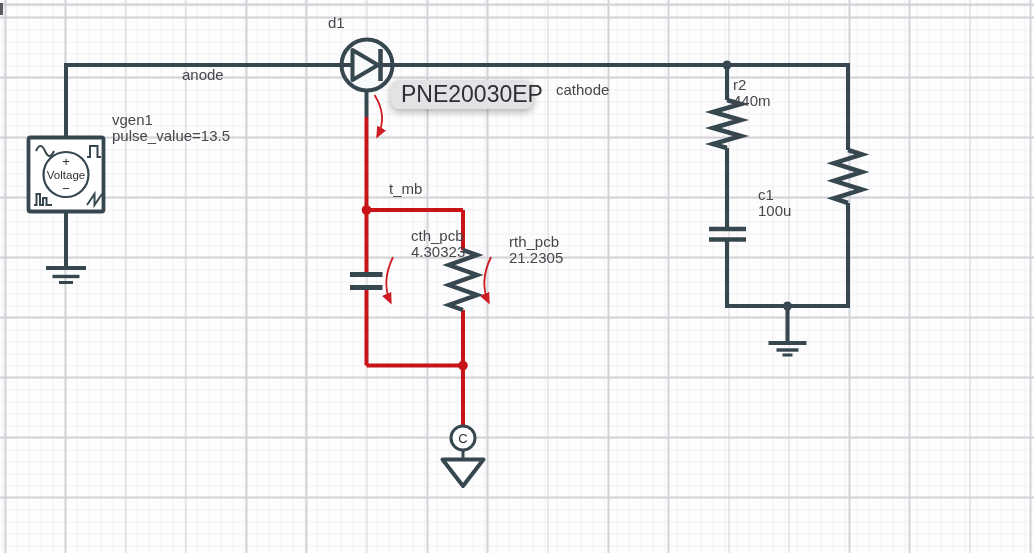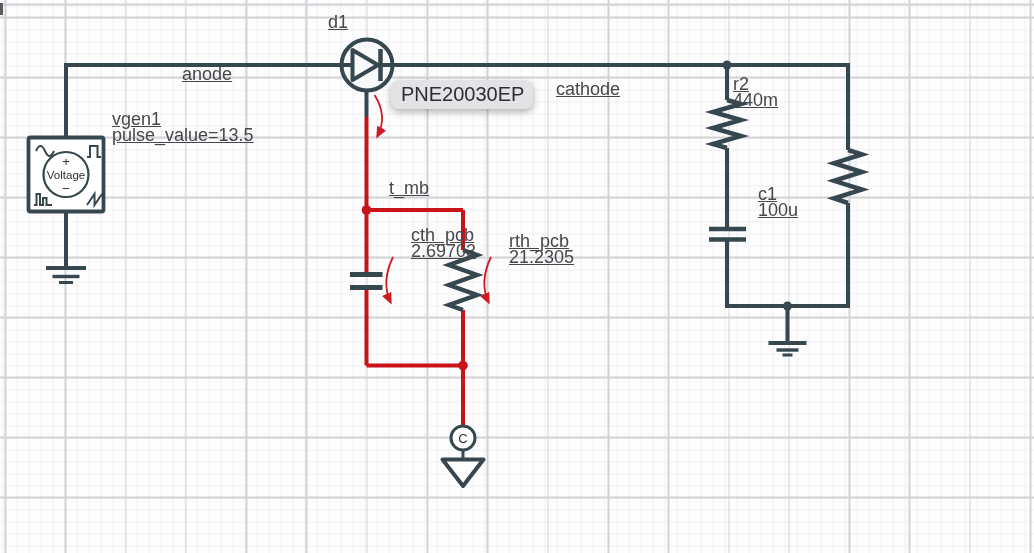--- a/index.html
+++ b/index.html
@@ -9,28 +9,28 @@
     background-color:#fdfdfe;
     background-image:
       repeating-linear-gradient(90deg,#d2d2d7 0,#d2d2d7 1.6px,transparent 1.6px,transparent 60.3px),
       repeating-linear-gradient(0deg,#d2d2d7 0,#d2d2d7 1.6px,transparent 1.6px,transparent 60px),
       repeating-linear-gradient(90deg,#f0f0f3 0,#f0f0f3 1px,transparent 1px,transparent 12px),
       repeating-linear-gradient(0deg,#f0f0f3 0,#f0f0f3 1px,transparent 1px,transparent 12px);
     background-position:4.5px 5.5px;
   }
   svg.schem{position:absolute;left:0;top:0;}
   .lbl{
-    position:absolute;font-size:18px;line-height:15.5px;color:#47474b;
-    white-space:nowrap;cursor:default;text-decoration:underline;
+    position:absolute;font-size:15px;line-height:15.5px;color:#47474b;
+    white-space:nowrap;cursor:default;
   }
   .lbl span{display:block;}
   .tooltip{
     position:absolute;left:391px;top:80px;width:142px;height:29px;
     background:#e3e3e5;border-radius:8px;box-shadow:0 3px 7px rgba(40,40,40,.35);
-    font-size:20px;line-height:29px;color:#2e2e32;padding-left:10px;box-sizing:border-box;
+    font-size:23px;line-height:29px;color:#2e2e32;padding-left:10px;box-sizing:border-box;
   }
   .sliver{position:absolute;left:0;top:3px;width:2.5px;height:12px;background:#585c61;}
 </style>
 </head>
 <body>
 
 <div class="canvas">
 
   <div class="sliver"></div>
 
@@ -144,21 +144,21 @@
   </div>
   <div class="lbl" style="left:758px;top:187px">
     <span>c1</span>
     <span>100u</span>
   </div>
   <div class="lbl" style="left:389px;top:181px">
     <span>t_mb</span>
   </div>
   <div class="lbl" style="left:411px;top:228px">
     <span>cth_pcb</span>
-    <span>2.69703</span>
+    <span>4.30323</span>
   </div>
   <div class="lbl" style="left:509px;top:234px">
     <span>rth_pcb</span>
     <span>21.2305</span>
   </div>
 
   <div class="tooltip">PNE20030EP</div>
 
 </div>
 

